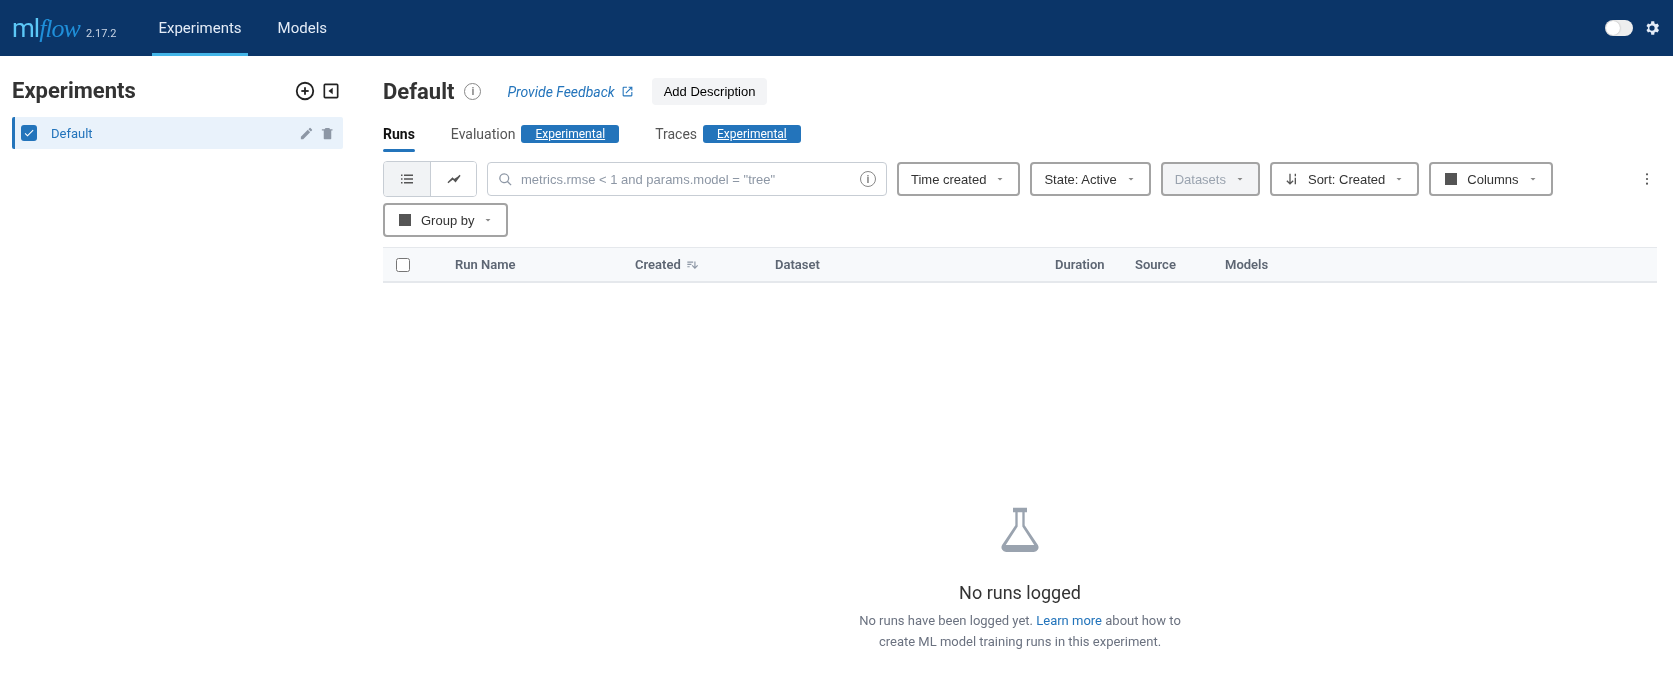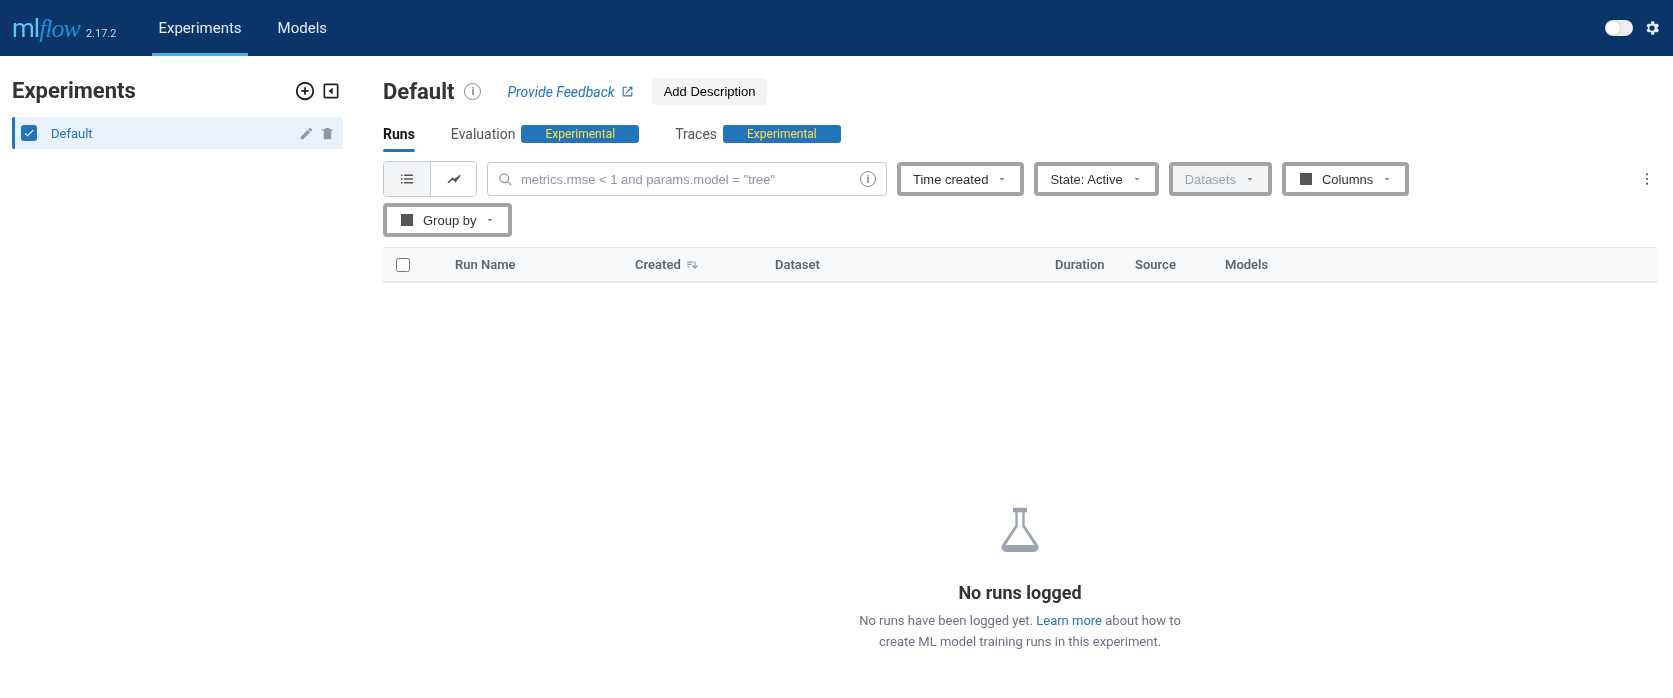--- a/index.html
+++ b/index.html
@@ -44,35 +44,35 @@
 .info-ic { width: 17px; height: 17px; border: 1.4px solid #888; border-radius: 50%; display: flex; align-items: center; justify-content: center; font-size: 11px; color: #888; font-weight: 700; }
 .feedback-link { color: #2374bb; font-size: 14px; margin-left: 16px; display: flex; align-items: center; gap: 6px; cursor: pointer; font-style: italic; }
 .feedback-link svg { width: 13px; height: 13px; fill: #2374bb; }
 .add-desc-btn { background: #f3f4f6; border: none; border-radius: 4px; padding: 6px 12px; font-size: 13px; cursor: pointer; margin-left: 8px; }
 
 
 .sub-tabs { display: flex; gap: 36px; border-bottom: none; margin-bottom: 10px; }
 .sub-tab { display: flex; align-items: center; gap: 6px; padding-bottom: 8px; font-size: 14px; color: #555; cursor: pointer; position: relative; }
 .sub-tab.active { color: #111; font-weight: 700; }
 .sub-tab.active::after { content: ""; position: absolute; left: 0; right: 0; bottom: -1px; height: 3px; background: #2374bb; border-radius: 2px; }
-.exp-badge { background: #2374bb; color: #fde047; font-size: 12px; padding: 2px 24px; border-radius: 3px; }
+.exp-badge { background: #2374bb; color: #ffffff; font-size: 12px; padding: 2px 14px; border-radius: 3px; text-decoration: underline; }
 
 
 .toolbar { display: flex; gap: 10px; flex-wrap: wrap; margin-bottom: 10px; align-items: center; }
 .view-toggle { display: flex; border: 1px solid #c7cdd4; border-radius: 4px; overflow: hidden; }
 .vt-btn { width: 46px; height: 34px; display: flex; align-items: center; justify-content: center; cursor: pointer; background: #fff; }
 .vt-btn.active { background: #f1f3f5; }
 .vt-btn + .vt-btn { border-left: 1px solid #c7cdd4; }
 .vt-btn svg { width: 18px; height: 18px; fill: #555; }
 .search-box { flex: 0 0 auto; position: relative; display: flex; align-items: center; border: 1px solid #c7cdd4; border-radius: 4px; height: 34px; width: 400px; padding: 0 10px; }
 .search-box svg.search { width: 15px; height: 15px; fill: #8d97a5; margin-right: 8px; }
 .search-box input { border: none; outline: none; flex: 1; font-size: 13px; }
 .search-box input::placeholder { color: #8d97a5; }
 .search-box .info-ic2 { width: 16px; height: 16px; }
-.tb-btn { height: 34px; border: 4px solid #a3a3a3; border-radius: 4px; background: #fff; padding: 0 12px; display: flex; align-items: center; gap: 8px; font-size: 13px; cursor: pointer; color: #333; }
+.tb-btn { height: 34px; border: 2px solid #a3a3a3; border-radius: 4px; background: #fff; padding: 0 12px; display: flex; align-items: center; gap: 8px; font-size: 13px; cursor: pointer; color: #333; }
 .tb-btn.disabled { background: #f3f4f6; color: #9aa3af; cursor: default; }
 .tb-btn svg.chev { width: 12px; height: 12px; fill: #888; }
 .tb-btn svg.icon { width: 16px; height: 16px; fill: #555; }
 .kebab { width: 20px; display: flex; align-items: center; justify-content: center; cursor: pointer; margin-left: auto; }
 .kebab svg { width: 16px; height: 16px; fill: #555; }
 
 
 .table { border: 1px solid #e5e8ec; border-left: none; border-right: none; }
 .table-header { display: flex; align-items: center; height: 34px; background: #f7f9fb; border-bottom: 1px solid #e5e8ec; font-size: 13px; color: #5d6673; font-weight: 600; }
 .th { padding: 0 12px; display: flex; align-items: center; gap: 4px; }
@@ -82,21 +82,21 @@
 .th-created { width: 140px; }
 .th-dataset { width: 280px; }
 .th-duration { width: 80px; }
 .th-source { width: 90px; }
 .th-models { width: 100px; }
 .sort-ic { width: 14px; height: 14px; fill: #8d97a5; }
 
 
 .empty { text-align: center; padding: 220px 0 40px 0; }
 .empty svg { width: 56px; height: 56px; fill: #9aa3af; margin-bottom: 20px; }
-.empty h3 { font-size: 18px; font-weight: 700; margin-bottom: 8px; }
+.empty h3 { font-size: 18px; font-weight: 400; margin-bottom: 8px; }
 .empty p { color: #6b7280; font-size: 13px; line-height: 1.6; max-width: 340px; margin: 0 auto; }
 .empty a { color: #2374bb; cursor: pointer; }
 </style>
 </head>
 <body>
 
 <div class="navbar">
   <div class="logo">
     <span class="logo-ml">ml</span>
     <span class="logo-flow">flow</span>
@@ -216,20 +216,29 @@
             <path d="M7 10l5 5 5-5Z"></path>
           </svg>
       </button>
       <button class="tb-btn disabled">
         <span>Datasets</span>
         <svg class="chev" viewBox="0 0 24 24">
             <path d="M7 10l5 5 5-5Z"></path>
           </svg>
       </button>
       <button class="tb-btn">
+        <svg class="icon" viewBox="0 0 24 24">
+            <path d="M8 4v13l-3-3-1.4 1.4L9 20.8l5.4-5.4L13 14l-3 3V4Zm8 0h2v4h-2Zm0 6h2v10h-2Z"></path>
+          </svg>
+        <span>Sort: Created</span>
+        <svg class="chev" viewBox="0 0 24 24">
+            <path d="M7 10l5 5 5-5Z"></path>
+          </svg>
+      </button>
+      <button class="tb-btn">
         <svg class="icon" viewBox="0 0 24 24" fill="none" stroke="#555" stroke-width="2">
             <rect x="4" y="4" width="16" height="16"></rect>
             <line x1="10" y1="4" x2="10" y2="20"></line>
             <line x1="15" y1="4" x2="15" y2="20"></line>
           </svg>
         <span>Columns</span>
         <svg class="chev" viewBox="0 0 24 24">
             <path d="M7 10l5 5 5-5Z"></path>
           </svg>
       </button>

